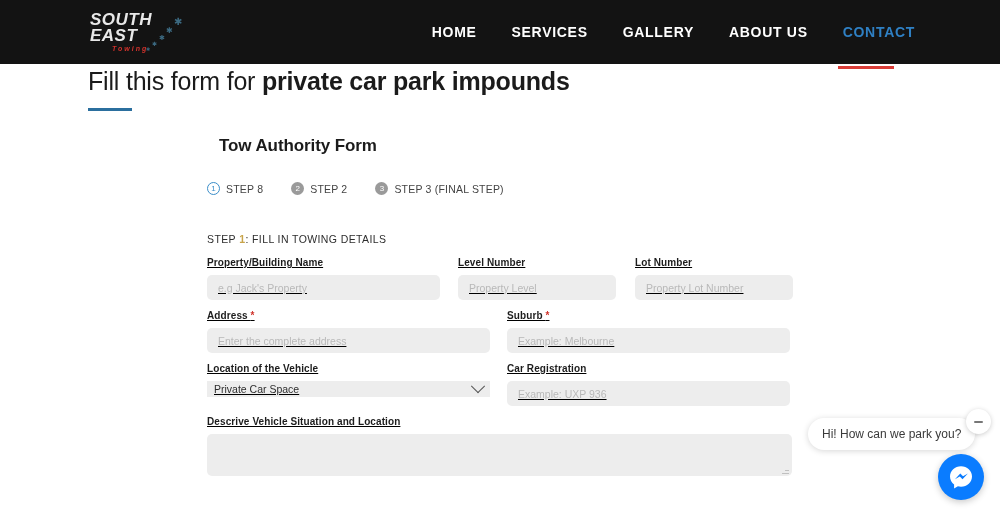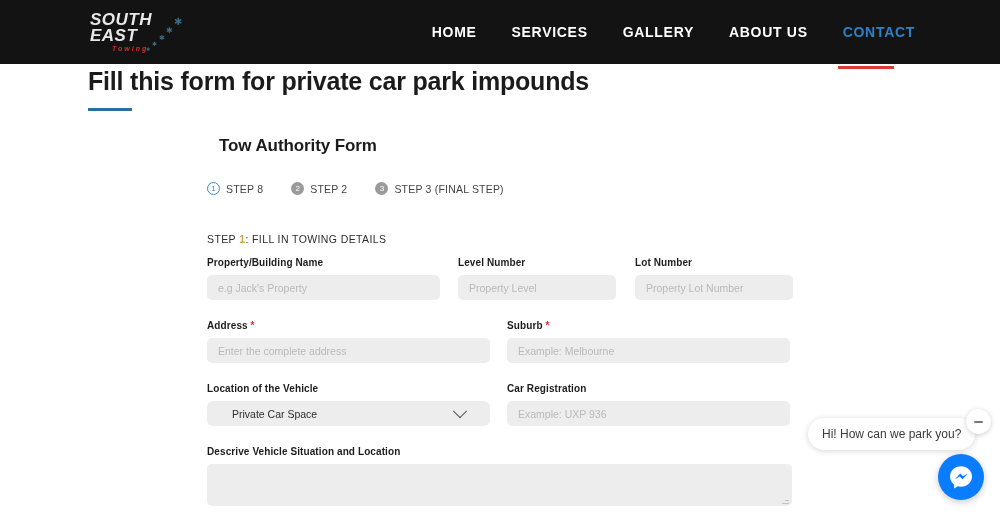--- a/index.html
+++ b/index.html
@@ -129,21 +129,21 @@
     left: 88px;
     top: 67px;
   }
   .hero-title {
     font-size: 25px;
     color: #1b1b1b;
     letter-spacing: -.2px;
     white-space: nowrap;
     font-family: "Liberation Sans", sans-serif;
   }
-  .hero-title .light { font-weight: bold; }
+  .hero-title .light { font-weight: normal; }
   .hero-title .bold { font-weight: bold; }
   .hero-underline {
     margin-top: 12px;
     width: 44px;
     height: 3px;
     background: #2b6f9e;
   }
 
   
   .form-wrap {
@@ -199,21 +199,22 @@
   .section-label {
     font-size: 10.5px;
     color: #2d2d2d;
     letter-spacing: .4px;
     margin-bottom: 12px;
   }
   .section-label .accent { color: #c8a44a; font-weight: bold; }
 
   .field-row {
     display: flex;
-    margin-bottom: 20px;
+    margin-bottom: 10px;
+    text-decoration: underline;
   }
   .field { display: flex; flex-direction: column; }
   .field-label {
     font-size: 10px;
     font-weight: bold;
     color: #1d1d1d;
     margin-bottom: 7px;
     letter-spacing: .1px;
   }
   .req { color: #d0342c; font-weight: bold; }
@@ -226,25 +227,25 @@
     color: #b5b5b5;
     padding: 0 11px;
     box-sizing: border-box;
     font-family: "Liberation Sans", sans-serif;
     outline: none;
   }
   .input-box::placeholder { color: #b9b9b9; }
   .select-box {
     background: #ededed;
     border: none;
-    border-radius: 6px;
-    height: 25px;
+    border-radius: 0;
+    height: 16px;
     font-size: 10.5px;
     color: #2d2d2d;
-    padding: 0 25px;
+    padding: 0 7px;
     box-sizing: border-box;
     font-family: "Liberation Sans", sans-serif;
     display: flex;
     align-items: center;
     justify-content: space-between;
     position: relative;
   }
   .chev {
     width: 9px; height: 9px;
     border-right: 1.4px solid #555;

